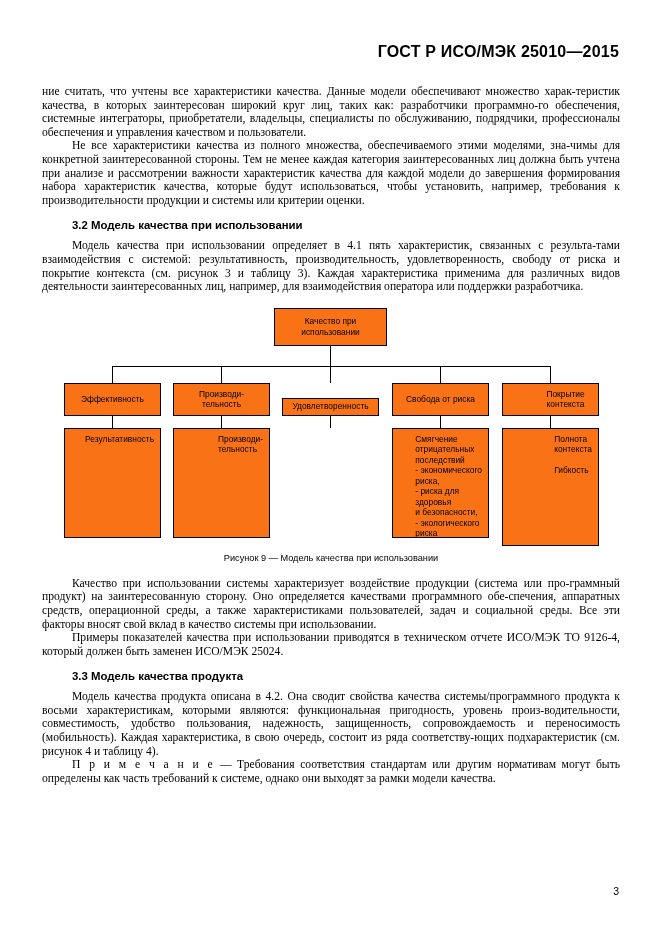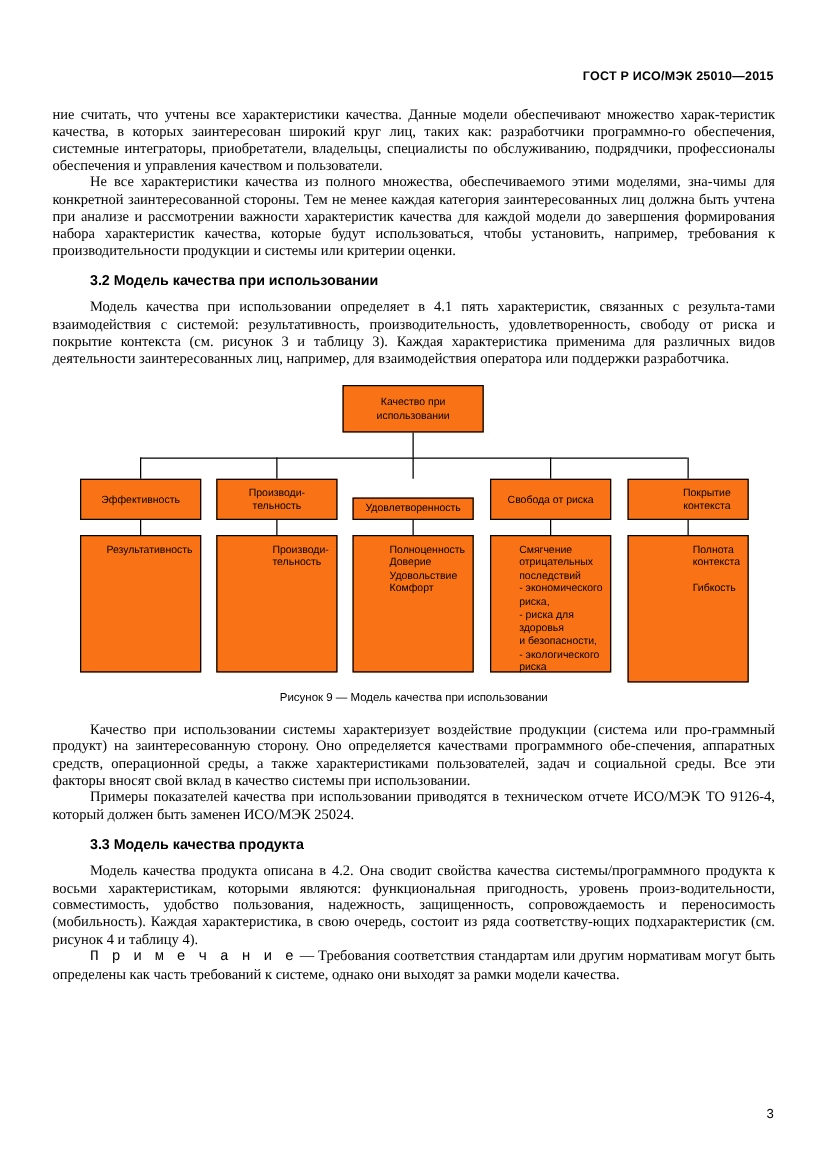--- a/index.html
+++ b/index.html
@@ -18,25 +18,25 @@
   .page {
     position: absolute;
     left: 0; top: 0;
     width: 661px;
     height: 935px;
     box-sizing: border-box;
     padding: 0;
   }
   .header {
     position: absolute;
-    top: 56px;
+    top: 43px;
     right: 42px;
     font-family: "Liberation Sans", sans-serif;
     font-weight: bold;
-    font-size: 10px;
+    font-size: 16px;
     letter-spacing: 0.2px;
     margin-left: 28px;
   }
   .content {
     position: absolute;
     left: 42px;
     top: 85px;
     width: 578px;
   }
   p.body {
@@ -104,21 +104,21 @@
     line-height: 13.6px;
     text-align: justify;
   }
   .pagenum {
     position: absolute;
     right: 42px;
     bottom: 38px;
     font-family: "Liberation Sans", sans-serif;
     font-size: 10.5px;
   }
-  .sp { letter-spacing: 1.6px; font-family: Liberation Mono, monospace; }
+  .sp { letter-spacing: 1.6px; }
 </style>
 </head>
 <body>
 
 <div class="page">
 
   <div class="header">ГОСТ Р ИСО/МЭК 25010—2015</div>
 
   <div class="content">
 
@@ -168,26 +168,20 @@
       <div class="line vline" style="left:288px; top:108px; height:12px;"></div>
       <div class="line vline" style="left:398px; top:108px; height:12px;"></div>
       <div class="line vline" style="left:508px; top:108px; height:12px;"></div>
 
       <div class="node left" style="left:22px; top:120px; width:97px; height:110px;">
         <span style="white-space:pre-line;">Результативность</span>
       </div>
       <div class="node left" style="left:131px; top:120px; width:97px; height:110px;">
         <span style="white-space:pre-line;">Производи-
 тельность</span>
-      </div>
-      <div class="node left" style="left:240px; top:120px; width:97px; height:110px;">
-        <span style="white-space:pre-line;">Полноценность
-Доверие
-Удовольствие
-Комфорт</span>
       </div>
       <div class="node left" style="left:350px; top:120px; width:97px; height:110px;">
         <span style="white-space:pre-line;">Смягчение
 отрицательных
 последствий
 - экономического
   риска,
 - риска для
   здоровья
   и безопасности,

